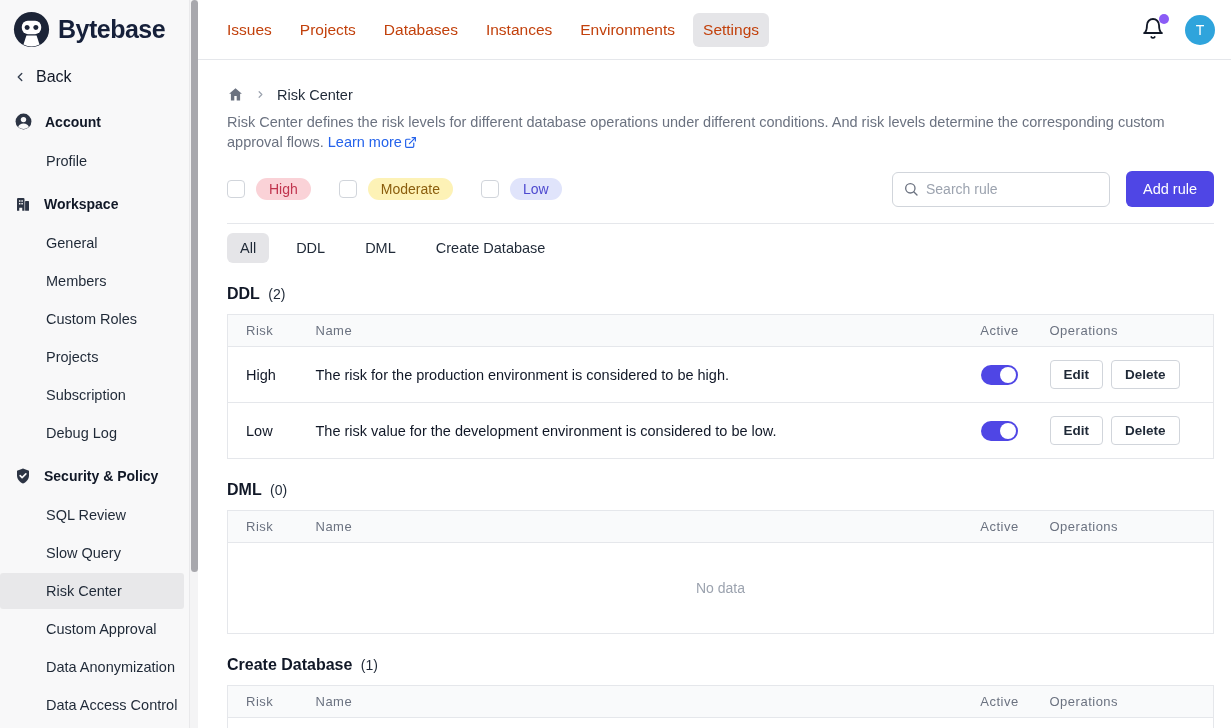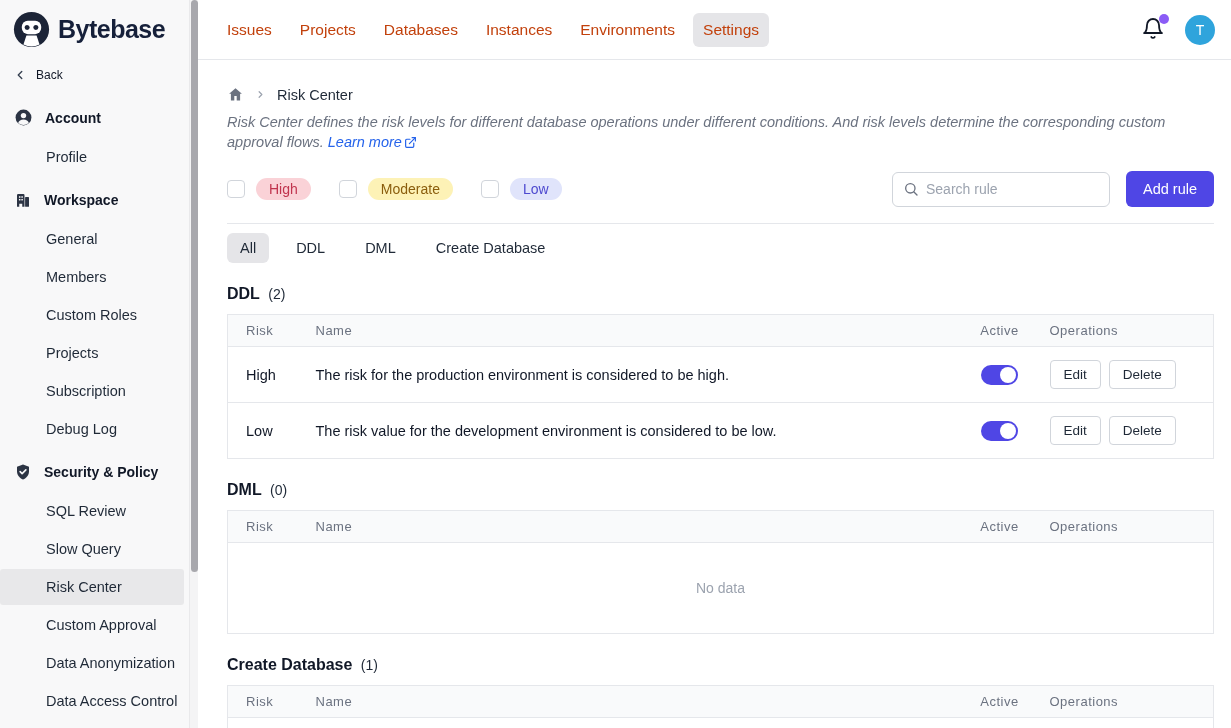--- a/index.html
+++ b/index.html
@@ -5,21 +5,21 @@
   * { margin:0; padding:0; box-sizing:border-box; }
   html,body { width:1231px; height:728px; overflow:hidden; background:#fff;
     font-family:"Liberation Sans", sans-serif; color:#111827; }
   body { display:flex; }
 
   
   .sidebar { width:198px; flex:0 0 198px; background:#f8f8f9; position:relative; height:100%; }
   .sb-inner { padding-right:14px; }
   .logo-row { height:58px; display:flex; align-items:center; gap:8px; padding-left:13px; }
   .logo-text { font-size:25px; font-weight:800; color:#16203a; letter-spacing:-0.5px; }
-  .back-row { display:flex; align-items:center; gap:9px; padding:10px 0 10px 13px; font-size:12px; color:#111827; cursor:pointer; }
+  .back-row { display:flex; align-items:center; gap:9px; padding:10px 0 10px 13px; font-size:16px; color:#111827; cursor:pointer; }
   .sb-group-header { display:flex; align-items:center; gap:12px; padding:10px 0 10px 14px; margin-top:6px;
     font-size:14px; font-weight:700; color:#111827; }
   .sb-item { display:block; padding:10px 0 10px 46px; font-size:14.5px; color:#1f2937; cursor:pointer;
     border-radius:3px; margin:2px 0; }
   .sb-item.active { background:#e8e8ea; }
   .scroll-track { position:absolute; top:0; right:0; width:9px; height:100%; background:#f4f4f5; border-left:1px solid #e9e9eb; }
   .scroll-thumb { position:absolute; top:0; left:1px; width:7px; height:572px; background:#a8a8ad; border-radius:4px; }
 
   
   .main { flex:1; display:flex; flex-direction:column; height:100%; overflow:hidden; }
@@ -30,21 +30,21 @@
   .topbar-right { margin-left:auto; display:flex; align-items:center; gap:18px; }
   .bell-wrap { position:relative; width:26px; height:26px; cursor:pointer; }
   .bell-dot { position:absolute; top:-3px; right:-2px; width:10px; height:10px; border-radius:50%; background:#8b5cf6; }
   .avatar { width:30px; height:30px; border-radius:50%; background:#2fa4dc; color:#fff; font-size:14px;
     display:flex; align-items:center; justify-content:center; cursor:pointer; }
 
   .content { padding:26px 17px 0 29px; overflow:hidden; }
 
   .breadcrumb { display:flex; align-items:center; gap:11px; }
   .breadcrumb-label { font-size:14.5px; color:#1f2937; }
-  .description { margin-top:9px; font-size:14.5px; line-height:20px; color:#6b7280; max-width:985px;font-style:italic; }
+  .description { margin-top:9px; font-size:14.5px; line-height:20px; color:#6b7280; max-width:985px; }
   .learn-more { color:#2563eb; text-decoration:none; display:inline-flex; align-items:center; gap:2px; }
 
   .filter-row { margin-top:19px; display:flex; align-items:center; }
   .filter-left { display:flex; align-items:center; gap:28px; }
   .filter-item { display:flex; align-items:center; gap:11px; cursor:pointer; }
   .checkbox { width:18px; height:18px; border:1px solid #d1d5db; border-radius:4px; background:#fff; display:inline-block; }
   .badge { font-size:14px; padding:3px 13px; border-radius:999px; }
   .badge-high { background:#fad2d7; color:#c0344e; }
   .badge-moderate { background:#fdf2b6; color:#8a5d0c; }
   .badge-low { background:#e0e4fb; color:#4d49cf; }
@@ -70,21 +70,21 @@
     letter-spacing:0.5px; padding:8px 0; border-bottom:1px solid #e5e7eb; }
   th.col-risk, td.col-risk { width:88px; padding-left:18px; }
   th.col-name, td.col-name { padding-right:10px; }
   th.col-active, td.col-active { width:100px; text-align:center; }
   th.col-ops, td.col-ops { width:164px; }
   td { padding:13px 0; font-size:14.5px; color:#111827; border-bottom:1px solid #e5e7eb; }
   tr:last-child td { border-bottom:none; }
   .toggle { display:inline-block; width:37px; height:20px; border-radius:10px; background:#4f46e5; position:relative; cursor:pointer; vertical-align:middle; }
   .toggle .knob { position:absolute; top:2px; right:2px; width:16px; height:16px; border-radius:50%; background:#fff; }
   .btn-plain { padding:6px 13px; background:#fff; border:1px solid #d1d5db; border-radius:4px;
-    font-size:13.5px; font-family:inherit; color:#1f2937; cursor:pointer; }
+    font-size:13.5px; font-family:inherit; color:#1f2937; cursor:pointer;font-weight:bold; }
   .btn-plain + .btn-plain { margin-left:4px; }
   td.no-data { text-align:center; color:#9ca3af; font-size:14px; height:91px; padding:0; }
 
   .icon { flex:0 0 auto; display:inline-flex; }
 </style>
 </head>
 <body>
 
 <aside class="sidebar">
   <div class="sb-inner">

